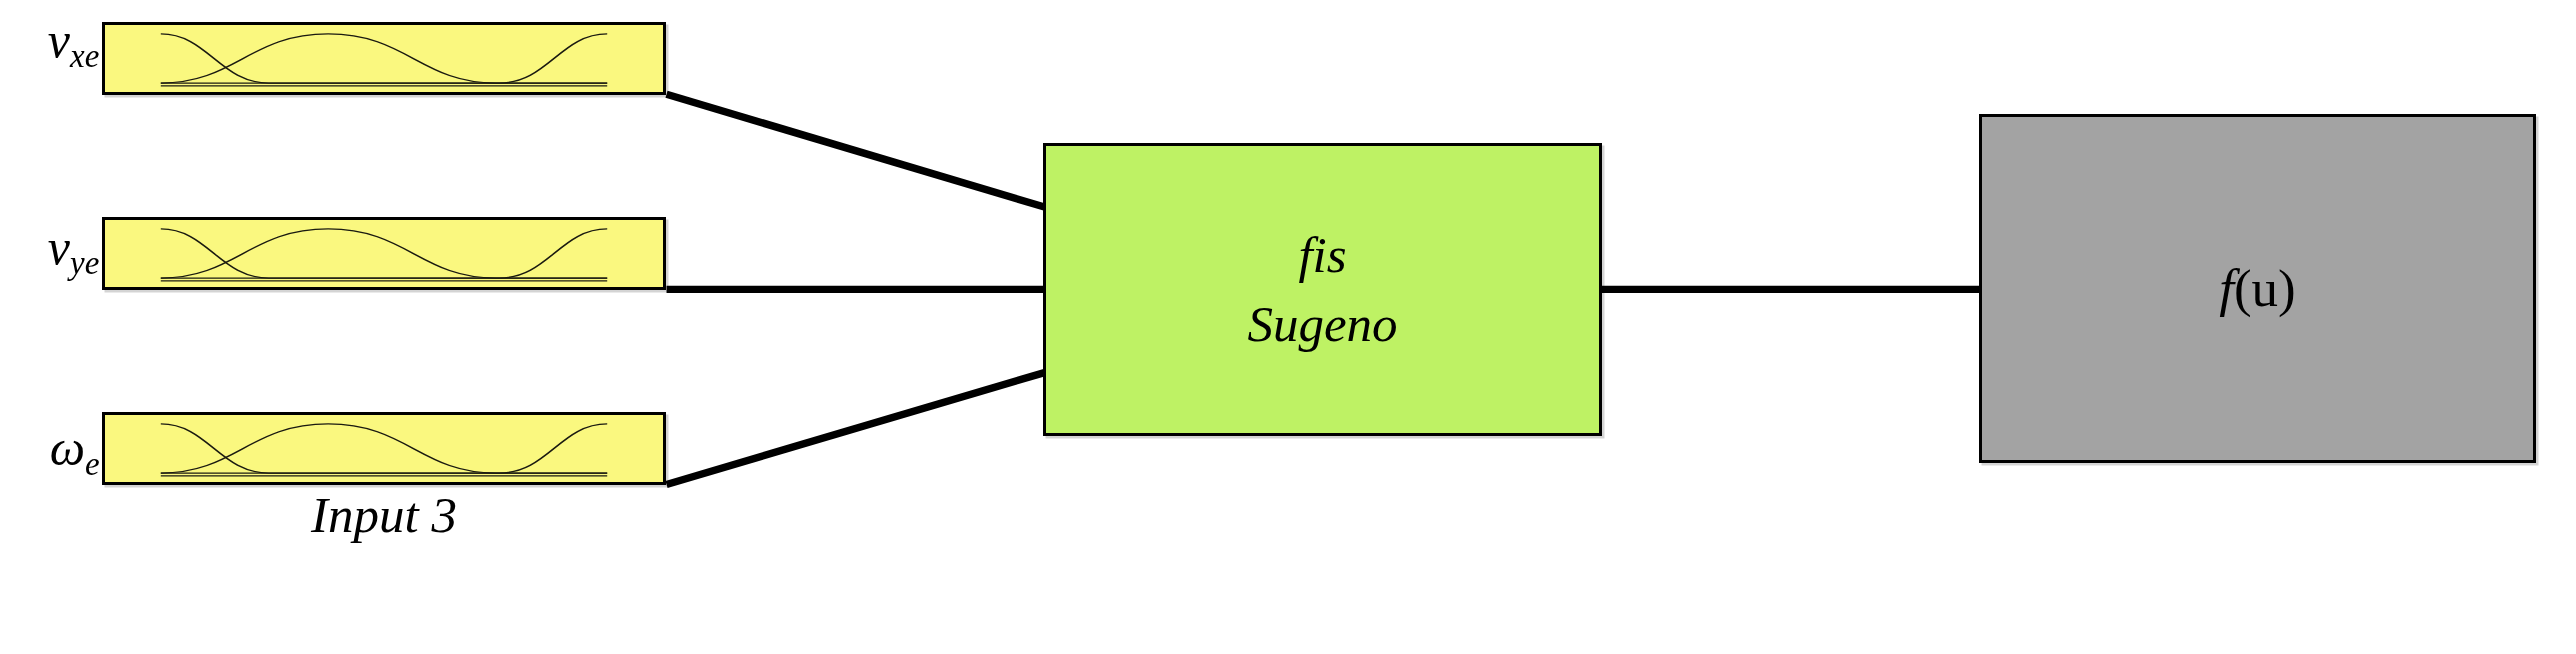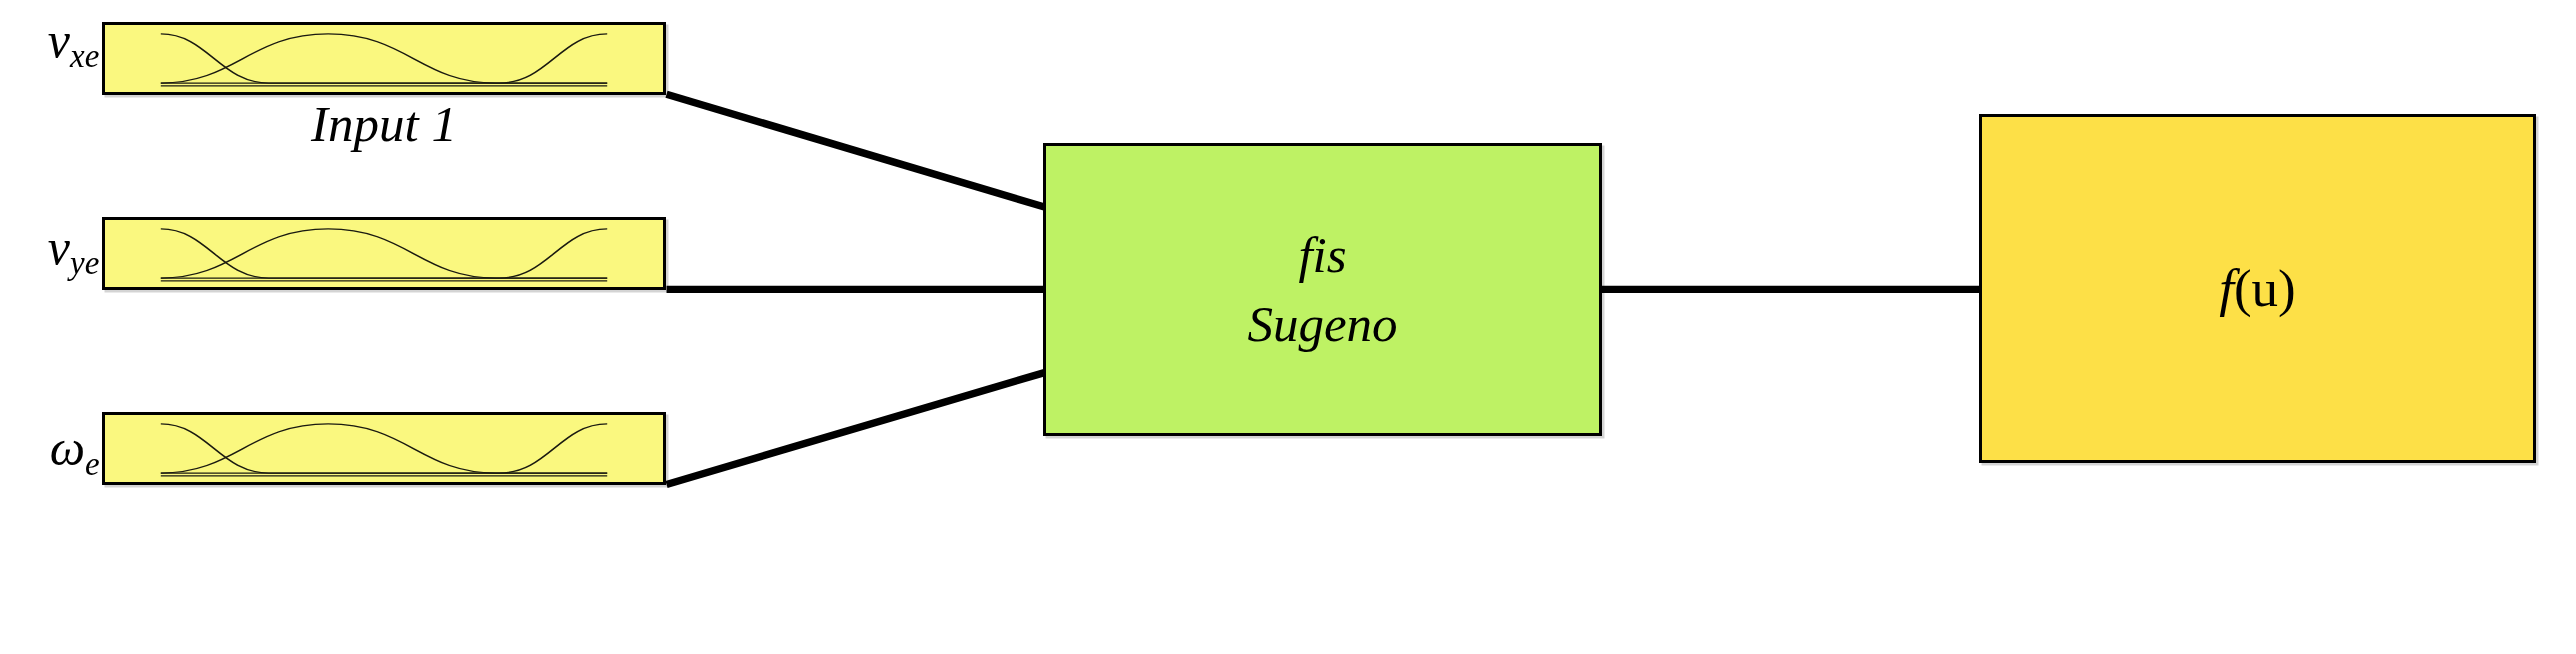--- a/index.html
+++ b/index.html
@@ -23,21 +23,21 @@
     border: 3.3px solid #000000;
     box-shadow: 2.5px 2.5px 0 rgba(0,0,0,0.17);
   }
   .blk-input {
     background: #FAF87F;
   }
   .blk-fis {
     background: #bef264;
   }
   .blk-output {
-    background: #fde047;
+    background: #a3a3a3;
   }
 
   .mf-svg {
     display: block;
     width: 100%;
     height: 100%;
   }
 
   
   .port-label {
@@ -137,21 +137,20 @@
 
   <div class="blk blk-input" style="left:102px; top:22px; width:564px; height:73px;">
     <svg class="mf-svg" viewBox="0 0 300 60" preserveAspectRatio="none">
       <path d="M 30 8 C 55 8 62 52 88 52 L 270 52" fill="none" stroke="#1a1a10" stroke-width="1.1"></path>
       <path d="M 30 52 C 70 52 78 8 120 8 C 162 8 170 52 210 52 L 270 52" fill="none" stroke="#1a1a10" stroke-width="1.1"></path>
       <path d="M 30 52 L 212 52 C 238 52 245 8 270 8" fill="none" stroke="#1a1a10" stroke-width="1.1"></path>
       <line x1="30" y1="54.5" x2="270" y2="54.5" stroke="#1a1a10" stroke-width="1.1"></line>
     </svg>
   </div>
 
-  <div class="caption" style="left:102px; top:99px; width:564px;">Input 1</div>
 
   <div class="port-label" style="left:8.3px; top:211px; width:91px; text-align:right;margin-top:11px;">
     <span>v</span><span class="sub">ye</span>
   </div>
 
   <div class="blk blk-input" style="left:102px; top:217px; width:564px; height:73px;">
     <svg class="mf-svg" viewBox="0 0 300 60" preserveAspectRatio="none">
       <path d="M 30 8 C 55 8 62 52 88 52 L 270 52" fill="none" stroke="#1a1a10" stroke-width="1.1"></path>
       <path d="M 30 52 C 70 52 78 8 120 8 C 162 8 170 52 210 52 L 270 52" fill="none" stroke="#1a1a10" stroke-width="1.1"></path>
       <path d="M 30 52 L 212 52 C 238 52 245 8 270 8" fill="none" stroke="#1a1a10" stroke-width="1.1"></path>
@@ -166,20 +165,21 @@
 
   <div class="blk blk-input" style="left:102px; top:412px; width:564px; height:73px;">
     <svg class="mf-svg" viewBox="0 0 300 60" preserveAspectRatio="none">
       <path d="M 30 8 C 55 8 62 52 88 52 L 270 52" fill="none" stroke="#1a1a10" stroke-width="1.1"></path>
       <path d="M 30 52 C 70 52 78 8 120 8 C 162 8 170 52 210 52 L 270 52" fill="none" stroke="#1a1a10" stroke-width="1.1"></path>
       <path d="M 30 52 L 212 52 C 238 52 245 8 270 8" fill="none" stroke="#1a1a10" stroke-width="1.1"></path>
       <line x1="30" y1="54.5" x2="270" y2="54.5" stroke="#1a1a10" stroke-width="1.1"></line>
     </svg>
   </div>
 
+  <div class="caption" style="left:102px; top:490px; width:564px;">Input 3</div>
 
   <div class="blk blk-fis" style="left:1043px; top:143px; width:559px; height:293px;">
     <div class="fis-text">
       <div class="fis-line">fis</div>
       <div class="fis-line">Sugeno</div>
     </div>
   </div>
 
   <div class="blk blk-output" style="left:1979px; top:114px; width:557px; height:349px;">
     <div class="out-text">

